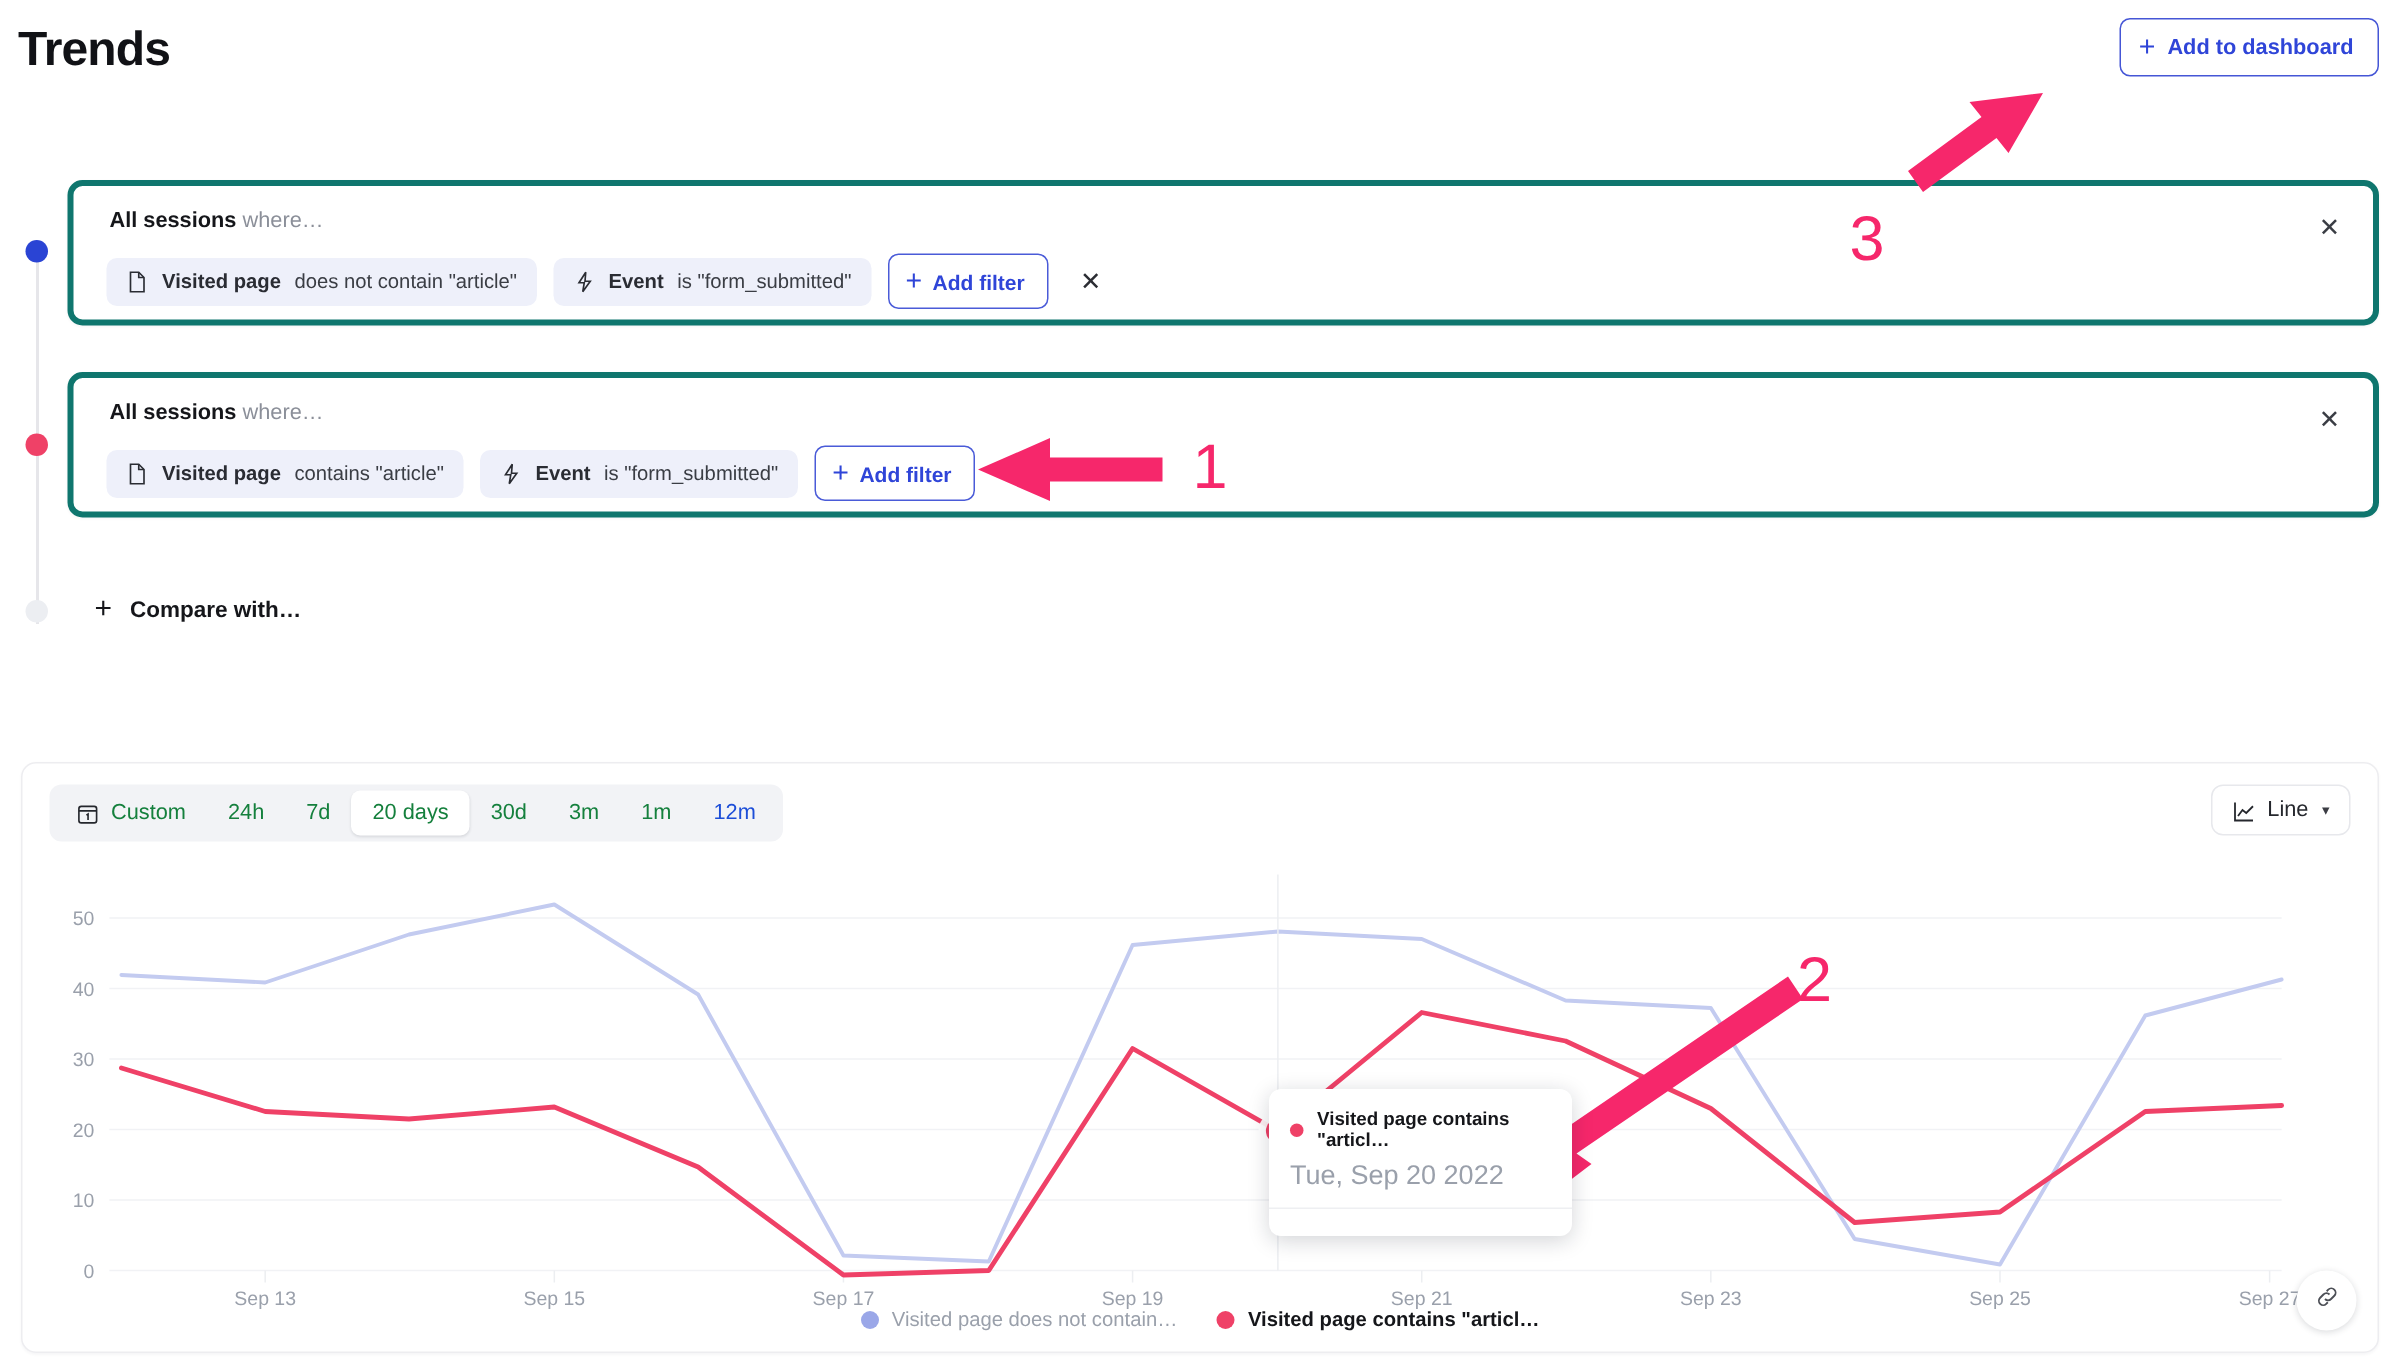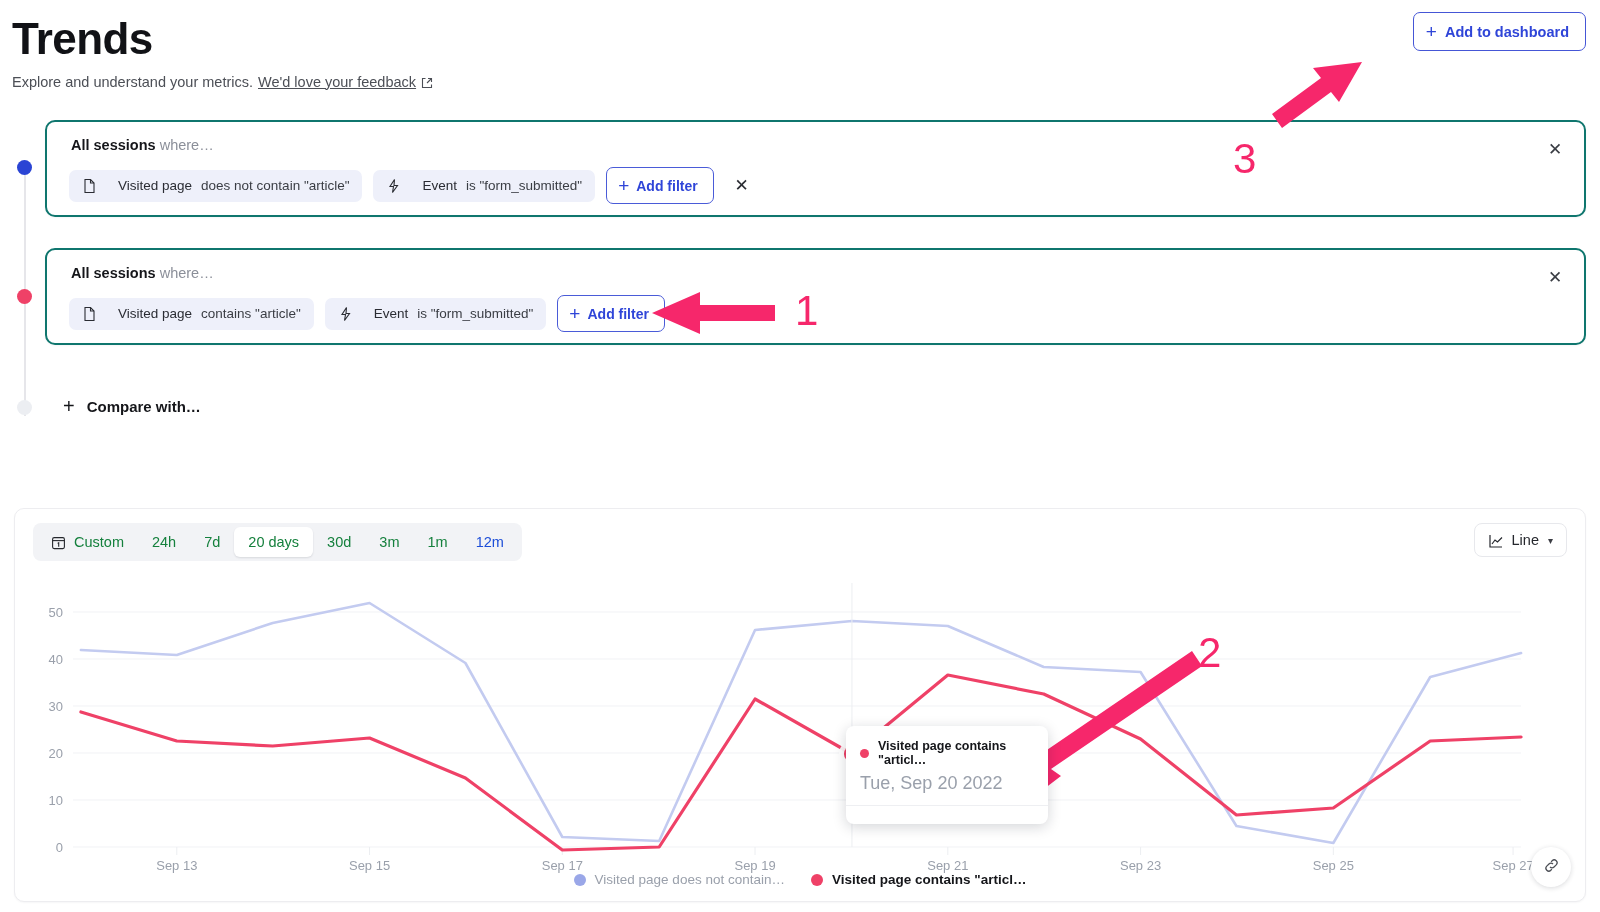--- a/index.html
+++ b/index.html
@@ -8,21 +8,21 @@
     background: #ffffff;
     font-family: "Liberation Sans", sans-serif;
     color: #1a1a1a;
     overflow: hidden;
     position: relative;
   }
 
   
   .page-header { position: absolute; left: 12px; top: 14px; }
   .page-title {
-    font-size: 44px; font-weight: 700; letter-spacing: -0.6px;
+    font-size: 32px; font-weight: 700; letter-spacing: -0.6px;
     color: #111216; line-height: 1.15;
   }
   .page-sub {
     margin-top: 9px; font-size: 14.5px; color: #4c4f56;
     display: flex; align-items: center; gap: 5px;
   }
   .feedback-link {
     text-decoration: underline; color: #4c4f56; cursor: pointer;
   }
   .ext-ico { display: inline-block; width: 12px; height: 12px; }
@@ -48,42 +48,42 @@
   .rail-dot {
     position: absolute; left: 0; width: 15px; height: 15px; border-radius: 50%;
   }
   .rail-dot.d1 { top: 10px;  background: #2a44d4; }
   .rail-dot.d2 { top: 139px; background: #ef4167; }
   .rail-dot.d3 { top: 250px; background: #eceef2; }
 
   
   .filter-card {
     position: absolute; left: 45px; right: 14px;
-    background: #fff; border: 2px solid #0f766e; border-radius: 10px;
+    background: #fff; border: 4px solid #0f766e; border-radius: 10px;
     box-shadow: 0 1px 2px rgba(16,24,40,.04);
   }
   .filter-card.c1 { top: 120px; height: 97px; }
   .filter-card.c2 { top: 248px; height: 97px; }
   .card-head {
     position: absolute; left: 24px; top: 15px;
     font-size: 14.5px;
   }
   .card-head b { font-weight: 700; color: #15161a; }
   .card-head span { color: #8b8f99; font-weight: 400; }
   .chip-row {
     position: absolute; left: 22px; top: 45px;
     display: flex; align-items: center; gap: 11px;
   }
   .chip {
     display: flex; align-items: center; gap: 9px;
     background: #eef0fa; border-radius: 7px;
     padding: 8px 13px; font-size: 13.5px; color: #2a2c33;
     cursor: pointer; white-space: nowrap;
   }
-  .chip b { font-weight: 400; margin-left: 12px; }
+  .chip b { font-weight: 700; }
   .chip .op { font-weight: 400; color: #3a3d44; }
   .chip-ico { width: 15px; height: 16px; flex: 0 0 auto; }
   .addfilter-btn {
     display: flex; align-items: center; gap: 7px;
     border: 1.4px solid #4a5bd8; border-radius: 7px;
     background: #fff; color: #2f45d8; font-size: 14px; font-weight: 700;
     padding: 8px 15px 8px 11px; cursor: pointer; white-space: nowrap;
   }
   .x-btn {
     width: 22px; height: 22px; display: flex; align-items: center;
@@ -180,31 +180,20 @@
   }
   .anno-1 { left: 795px; top: 290px; }
   .anno-2 { left: 1198px; top: 632px; }
   .anno-3 { left: 1233px; top: 138px; }
 </style>
 </head>
 <body>
 
 <div class="page-header">
   <div class="page-title">Trends</div>
-  <div class="page-sub">
-    <span>Explore and understand your metrics.</span>
-    <span class="feedback-link">We'd love your feedback</span>
-    <span class="ext-ico">
-      <svg viewBox="0 0 12 12" width="12" height="12" fill="none" stroke="#4c4f56" stroke-width="1.1">
-        <path d="M4.5 1.5H1.5v9h9V7.5"></path>
-          <path d="M7 1.5h3.5V5"></path>
-          <path d="M10.5 1.5L6 6"></path>
-      </svg>
-    </span>
-  </div>
 </div>
 
 <div class="add-dashboard-btn">
   <span class="plus-glyph">+</span>
   <span>Add to dashboard</span>
 </div>
 
 <div class="rail">
   <div class="rail-line"></div>
   <div class="rail-dot d1"></div>

